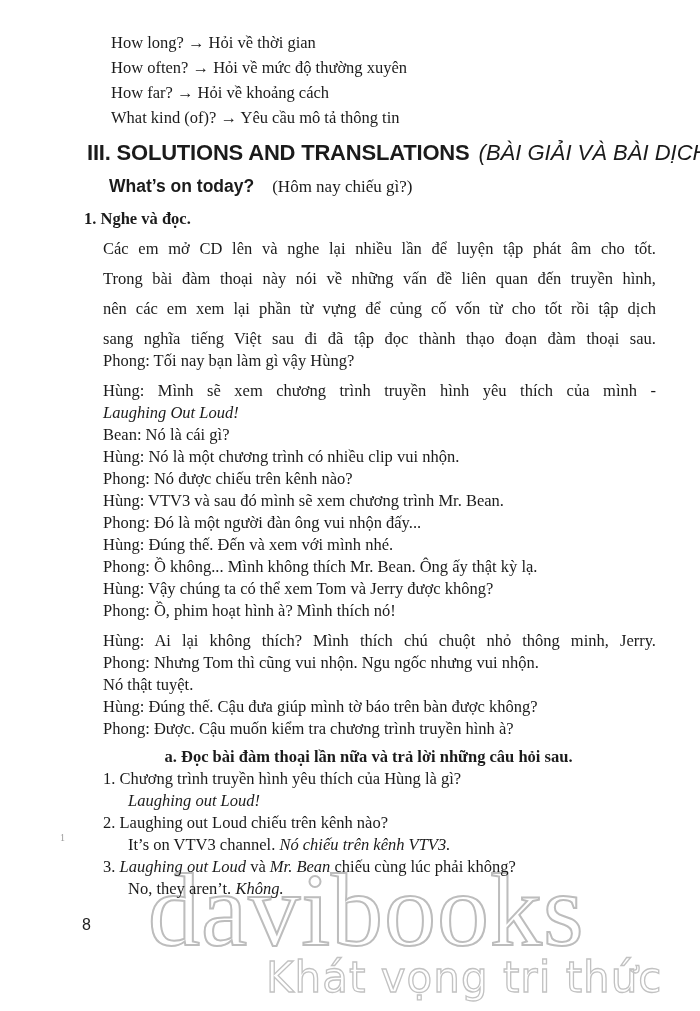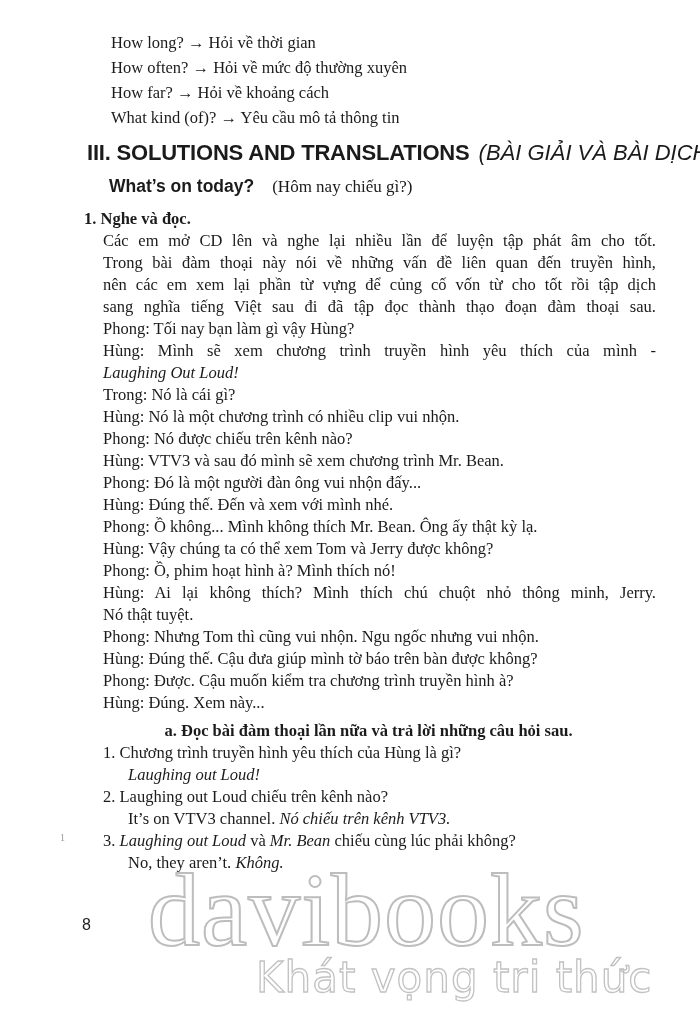--- a/index.html
+++ b/index.html
@@ -6,21 +6,21 @@
   .page {
     position:relative; width:700px; height:1011px; margin:0 auto;
     background:#ffffff; overflow:hidden;
     font-family:"Liberation Serif","DejaVu Serif",serif;
     color:#1b1b1b;
   }
   .content { position:relative; z-index:2; padding:30px 44px 0 103px; }
 
   .tline { font-size:16.5px; line-height:22px; white-space:nowrap; }
   .tline .it { font-style:italic; }
-  .just { white-space:normal; text-align:justify; text-align-last:justify; }
+  .just { white-space:normal; text-align:justify; text-align-last:justify;margin-top:8px; }
   .ind1 { margin-left:25px; }
 
   .qw-list .tline { line-height:25px; margin-left:8px; }
 
   .h-solutions {
     margin:12px 0 10px -16px;
     font-family:Liberation Sans, sans-serif;
     font-size:22px; line-height:22px; white-space:nowrap;
   }
   .h-solutions .hb { font-weight:bold; letter-spacing:-0.2px; }
@@ -50,21 +50,21 @@
   }
 
   .wm { position:absolute; z-index:1; color:transparent; pointer-events:none; }
   .wm1 {
     left:148px; top:858px;
     font-family:Liberation Serif, serif;
     font-size:104px; line-height:104px; letter-spacing:1px;text-align:right;
     -webkit-text-stroke:2px #bdbdbd;
   }
   .wm2 {
-    left:256px; top:956px;
+    left:266px; top:956px;
     font-family:"DejaVu Sans",sans-serif;
     font-size:42px; line-height:44px; letter-spacing:1px;
     -webkit-text-stroke:1.3px #c2c2c2;
   }
 </style>
 </head>
 <body>
 
 <div class="page">
 
@@ -97,35 +97,34 @@
         <div class="tline just"><span>Các em mở CD lên và nghe lại nhiều lần để luyện tập phát âm cho tốt.</span></div>
         <div class="tline just"><span>Trong bài đàm thoại này nói về những vấn đề liên quan đến truyền hình,</span></div>
         <div class="tline just"><span>nên các em xem lại phần từ vựng để củng cố vốn từ cho tốt rồi tập dịch</span></div>
         <div class="tline just"><span>sang nghĩa tiếng Việt sau đi đã tập đọc thành thạo đoạn đàm thoại sau.</span></div>
       </div>
 
     <div>
         <div class="tline"><span>Phong: Tối nay bạn làm gì vậy Hùng?</span></div>
         <div class="tline just"><span>Hùng: Mình sẽ xem chương trình truyền hình yêu thích của mình -</span></div>
         <div class="tline"><span class="it">Laughing Out Loud!</span></div>
-        <div class="tline"><span>Trong: Nó là cái gì?</span></div>
+        <div class="tline"><span>Bean: Nó là cái gì?</span></div>
         <div class="tline"><span>Hùng: Nó là một chương trình có nhiều clip vui nhộn.</span></div>
         <div class="tline"><span>Phong: Nó được chiếu trên kênh nào?</span></div>
         <div class="tline"><span>Hùng: VTV3 và sau đó mình sẽ xem chương trình Mr. Bean.</span></div>
         <div class="tline"><span>Phong: Đó là một người đàn ông vui nhộn đấy...</span></div>
         <div class="tline"><span>Hùng: Đúng thế. Đến và xem với mình nhé.</span></div>
         <div class="tline"><span>Phong: Ồ không... Mình không thích Mr. Bean. Ông ấy thật kỳ lạ.</span></div>
         <div class="tline"><span>Hùng: Vậy chúng ta có thể xem Tom và Jerry được không?</span></div>
         <div class="tline"><span>Phong: Ồ, phim hoạt hình à? Mình thích nó!</span></div>
         <div class="tline just"><span>Hùng: Ai lại không thích? Mình thích chú chuột nhỏ thông minh, Jerry.</span></div>
+        <div class="tline"><span>Phong: Nhưng Tom thì cũng vui nhộn. Ngu ngốc nhưng vui nhộn.</span></div>
         <div class="tline"><span>Nó thật tuyệt.</span></div>
-        <div class="tline"><span>Phong: Nhưng Tom thì cũng vui nhộn. Ngu ngốc nhưng vui nhộn.</span></div>
         <div class="tline"><span>Hùng: Đúng thế. Cậu đưa giúp mình tờ báo trên bàn được không?</span></div>
         <div class="tline"><span>Phong: Được. Cậu muốn kiểm tra chương trình truyền hình à?</span></div>
-        <div class="tline"><span>Hùng: Đúng. Xem này...</span></div>
       </div>
 
     <div class="h-serif ha">a. Đọc bài đàm thoại lần nữa và trả lời những câu hỏi sau.</div>
 
     <div>
         <div class="tline"><span>1. Chương trình truyền hình yêu thích của Hùng là gì?</span></div>
         <div class="tline ind1"><span class="it">Laughing out Loud!</span></div>
         <div class="tline"><span>2. Laughing out Loud chiếu trên kênh nào?</span></div>
         <div class="tline ind1"><span>It’s on VTV3 channel. </span><span class="it">Nó chiếu trên kênh VTV3.</span></div>
         <div class="tline"><span>3. </span><span class="it">Laughing out Loud</span><span> và </span><span class="it">Mr. Bean</span><span> chiếu cùng lúc phải không?</span></div>

